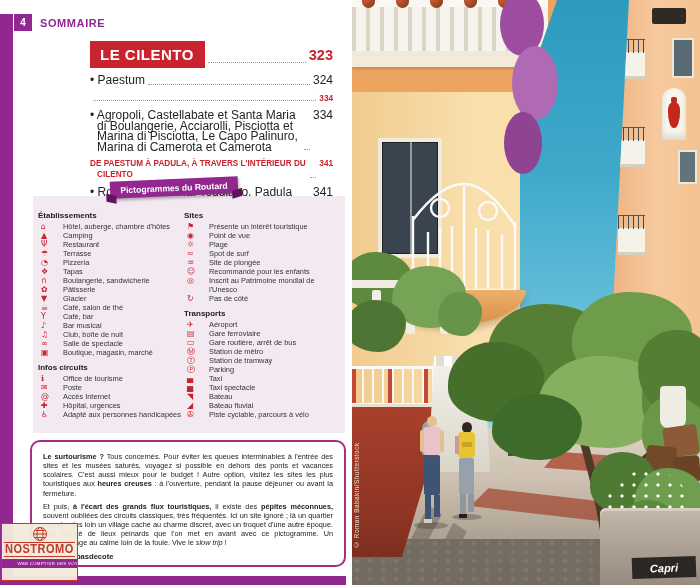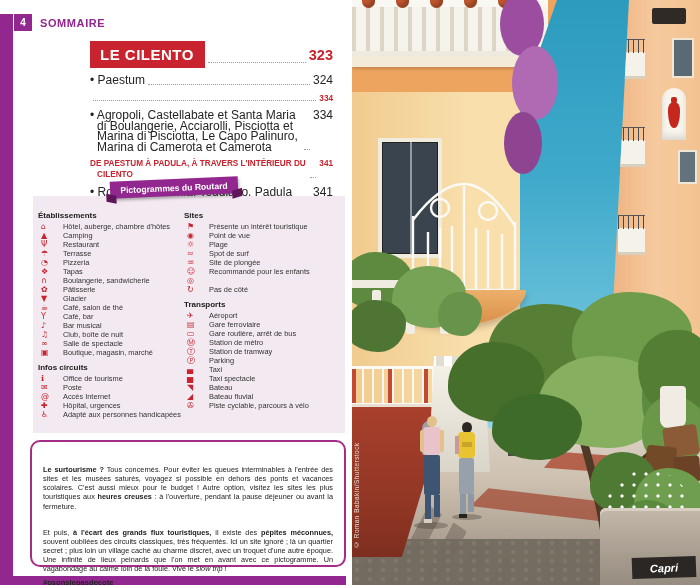--- a/index.html
+++ b/index.html
@@ -40,21 +40,21 @@
   .lg-head{font-size:8px;font-weight:bold;color:#1b1b1b;margin:2px 0 2px 0}
   .lg-head+.lg-head,.lg-row+.lg-head{margin-top:6px}
   .lg-row{display:flex;align-items:flex-start;font-size:7.4px;color:#333;line-height:9px}
   .lg-icon{width:22px;flex:none;color:#C8232E;font-size:8px;line-height:9px;font-family:"DejaVu Sans",sans-serif;text-align:left;padding-left:3px}
   .lg-label{flex:1}
 
   
   .callout{position:absolute;left:30px;top:440px;width:316px;height:127px;border:2px solid #A52C87;border-radius:10px;background:#fff;box-sizing:border-box;padding:6px 11px 3px 11px;z-index:2}
   .callout-title{text-align:center;font-weight:bold;font-size:8.4px;color:#17181c;letter-spacing:.1px}
   .eco-icon{display:inline-block;width:9px;height:9px;background:#3A9E3C;border-radius:50%;color:#fff;font-size:7.5px;line-height:9px;text-align:center;margin-left:3px;vertical-align:-1px;font-family:"DejaVu Sans",sans-serif}
-  .callout p{font-size:7.3px;line-height:9.15px;text-align:justify;color:#222;margin:17px 0 0}
+  .callout p{font-size:7.3px;line-height:9.15px;text-align:justify;color:#222;margin:4px 0 0}
   .hashtag{font-weight:bold;font-size:7.6px;color:#222;margin-top:4px}
 
   
   .stamp{position:absolute;left:1px;top:523px;width:77px;height:58px;background:rgba(243,234,219,.96);border:1.5px solid #C0392B;z-index:6;display:flex;flex-direction:column;align-items:center;box-sizing:border-box}
   .stamp-globe{margin-top:2px}
   .stamp-name{color:#C0392B;font-weight:bold;font-size:12px;letter-spacing:.5px;transform:scaleX(.92);border-top:1px solid #C0392B;border-bottom:1px solid #C0392B;padding:0 1px;line-height:13px}
   .stamp-tag{margin-top:2px;width:100%;background:#92278F;color:#fff;text-align:center;font-size:6px;line-height:9px;transform-origin:center;white-space:nowrap;overflow:hidden}
   .stamp-tag span{display:inline-block;transform:scale(.72);letter-spacing:.4px}
 
   
@@ -320,20 +320,21 @@
             <div class="lg-row">
               <span class="lg-icon">♒</span>
               <span class="lg-label">Site de plongée</span>
             </div>
             <div class="lg-row">
               <span class="lg-icon">☺</span>
               <span class="lg-label">Recommandé pour les enfants</span>
             </div>
             <div class="lg-row">
               <span class="lg-icon">◎</span>
+              <span class="lg-label">Inscrit au Patrimoine mondial de l'Unesco</span>
             </div>
             <div class="lg-row">
               <span class="lg-icon">↻</span>
               <span class="lg-label">Pas de côté</span>
             </div>
             <div class="lg-head">Transports</div>
             <div class="lg-row">
               <span class="lg-icon">✈</span>
               <span class="lg-label">Aéroport</span>
             </div>
@@ -382,20 +383,33 @@
     </section>
 
     <section class="callout">
       <div>
           <p><b>Le surtourisme ?</b><span> Tous concernés. Pour éviter les queues interminables à l'entrée des sites et les musées saturés, voyagez si possible en dehors des ponts et vacances scolaires. C'est aussi mieux pour le budget ! Autre option, visitez les sites les plus touristiques aux </span><b>heures creuses</b><span> : à l'ouverture, pendant la pause déjeuner ou avant la fermeture.</span></p>
           <p><span>Et puis, </span><b>à l'écart des grands flux touristiques,</b><span> il existe des </span><b>pépites méconnues,</b><span> souvent oubliées des circuits classiques, très fréquentés. Ici un site ignoré ; là un quartier secret ; plus loin un village caché au charme discret, avec un troquet d'une autre époque. Une infinité de lieux peinards que l'on met en avant avec ce pictogramme. Un vagabondage au calme loin de la foule. Vive le </span><i>slow trip</i><span> !</span></p>
         </div>
       <div class="hashtag">#osonslepasdecote</div>
     </section>
 
+    <div class="stamp">
+      <svg class="stamp-globe" width="18" height="16" viewBox="0 0 18 16">
+        <g fill="none" stroke="#C0392B" stroke-width="1">
+          <circle cx="9" cy="8" r="6.5"></circle>
+          <ellipse cx="9" cy="8" rx="3" ry="6.5"></ellipse>
+          <line x1="2.5" y1="8" x2="15.5" y2="8"></line>
+          <line x1="3.5" y1="4.5" x2="14.5" y2="4.5"></line>
+          <line x1="3.5" y1="11.5" x2="14.5" y2="11.5"></line>
+        </g>
+      </svg>
+      <div class="stamp-name">NOSTROMO</div>
+      <div class="stamp-tag"><span>WEB COMPTOIR DES VOYAGEURS</span></div>
+    </div>
   </div>
 
   <div class="photo">
     <div class="sky"></div>
 
     <div class="bldg-right">
       <div class="balc" style="top:52px">
           <div class="rail"></div>
         </div>
       <div class="balc" style="top:140px">

